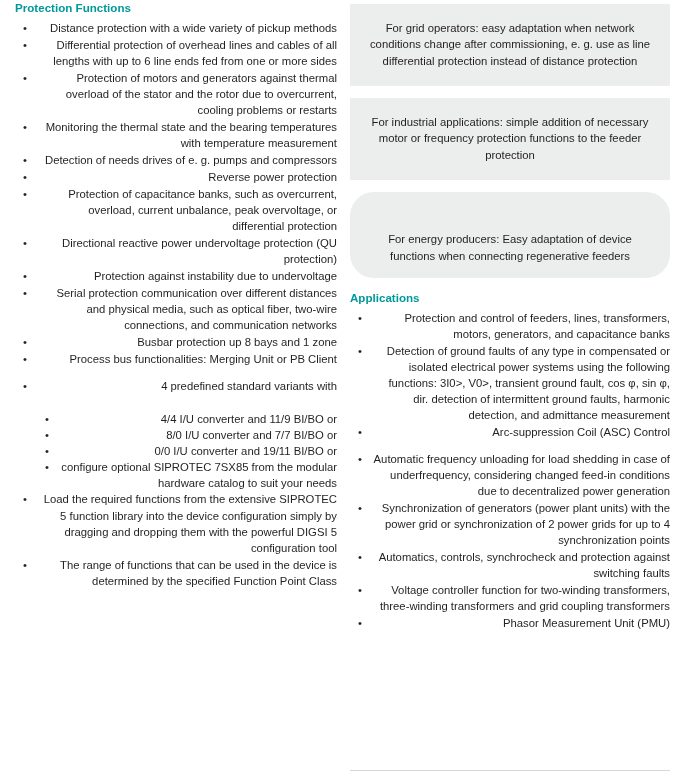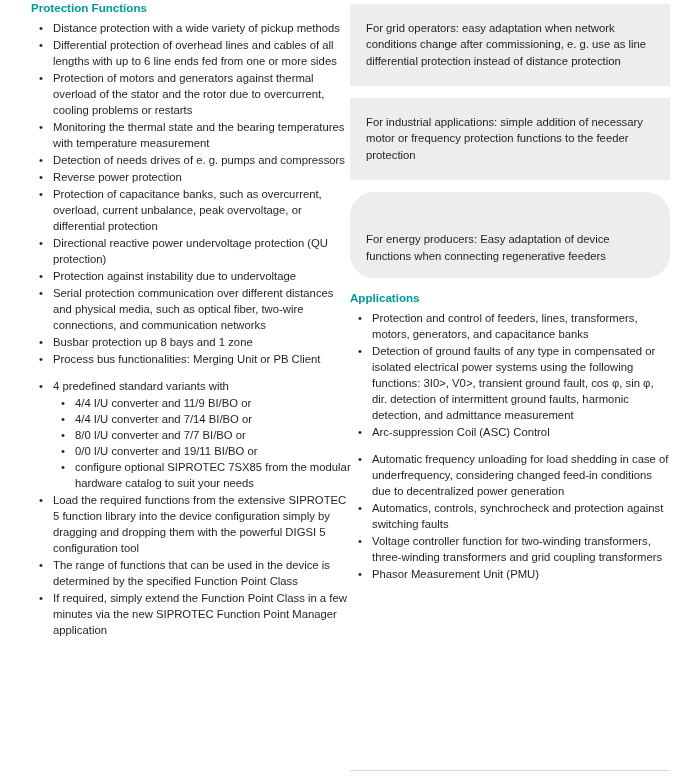--- a/index.html
+++ b/index.html
@@ -17,21 +17,21 @@
     overflow: hidden;
   }
   .page {
     position: relative;
     width: 690px;
     height: 781px;
     box-sizing: border-box;
   }
   .col-left {
     position: absolute;
-    left: 31px;
+    left: 15px;
     top: 0px;
     width: 322px;
   }
   .col-right {
     position: absolute;
     left: 350px;
     top: 0px;
     width: 320px;
   }
   h2.section-head {
@@ -46,32 +46,33 @@
   }
   ul.bullets {
     list-style: none;
     margin: 0;
     padding: 0;
   }
   ul.bullets > li {
     position: relative;
     padding-left: 22px;
     margin-bottom: 1px;
+    text-align: right;
   }
   ul.bullets > li::before {
     content: "\2022";
     position: absolute;
     left: 8px;
     top: 0;
     color: #231f20;
     font-size: 11.3px;
     line-height: 1.42;
   }
   ul.bullets.sub {
-    margin-top: 1px;
+    margin-top: 17px;
   }
   ul.bullets.sub > li {
     padding-left: 22px;
     margin-bottom: 0px;
   }
   ul.bullets.sub > li::before {
     content: "\2022";
     left: 8px;
   }
   .sub-wrap {
@@ -85,20 +86,21 @@
     margin-bottom: 12px;
     line-height: 1.45;
   }
   .callout:first-child {
     margin-top: 4px;
   }
   .callout.tall {
     min-height: 82px;
     display: flex;
     align-items: center;
+    text-align: center;
   }
   .callout.tall.bottom-align {
     align-items: flex-end;
   }
   .callout-inner { width: 100%; }
   .bottom-rule {
     position: absolute;
     left: 350px;
     top: 770px;
     width: 320px;
@@ -130,30 +132,28 @@
       </ul>
     </div>
 
     <div class="section">
       <ul class="bullets">
         <li>4 predefined standard variants with</li>
       </ul>
       <div class="sub-wrap">
         <ul class="bullets sub">
           <li>4/4 I/U converter and 11/9 BI/BO or</li>
-          <li>4/4 I/U converter and 7/14 BI/BO or</li>
           <li>8/0 I/U converter and 7/7 BI/BO or</li>
           <li>0/0 I/U converter and 19/11 BI/BO or</li>
           <li>configure optional SIPROTEC 7SX85 from the modular hardware catalog to suit your needs</li>
         </ul>
       </div>
       <ul class="bullets">
         <li>Load the required functions from the extensive SIPROTEC 5 function library into the device configuration simply by dragging and dropping them with the powerful DIGSI 5 configuration tool</li>
         <li>The range of functions that can be used in the device is determined by the specified Function Point Class</li>
-        <li>If required, simply extend the Function Point Class in a few minutes via the new SIPROTEC Function Point Manager application</li>
       </ul>
     </div>
 
   </div>
 
   <div class="col-right">
 
     <div class="callout tall">
       <div class="callout-inner">For grid operators: easy adaptation when network conditions change after commissioning, e. g. use as line differential protection instead of distance protection</div>
     </div>
@@ -171,20 +171,21 @@
       <ul class="bullets">
         <li>Protection and control of feeders, lines, transformers, motors, generators, and capacitance banks</li>
         <li>Detection of ground faults of any type in compensated or isolated electrical power systems using the following functions: 3I0&gt;, V0&gt;, transient ground fault, cos φ, sin φ, dir. detection of intermittent ground faults, harmonic detection, and admittance measurement</li>
         <li>Arc-suppression Coil (ASC) Control</li>
       </ul>
     </div>
 
     <div class="section">
       <ul class="bullets">
         <li>Automatic frequency unloading for load shedding in case of underfrequency, considering changed feed-in conditions due to decentralized power generation</li>
+        <li>Synchronization of generators (power plant units) with the power grid or synchronization of 2 power grids for up to 4 synchronization points</li>
         <li>Automatics, controls, synchrocheck and protection against switching faults</li>
         <li>Voltage controller function for two-winding transformers, three-winding transformers and grid coupling transformers</li>
         <li>Phasor Measurement Unit (PMU)</li>
       </ul>
     </div>
 
   </div>
 
   <div class="bottom-rule"></div>
 

